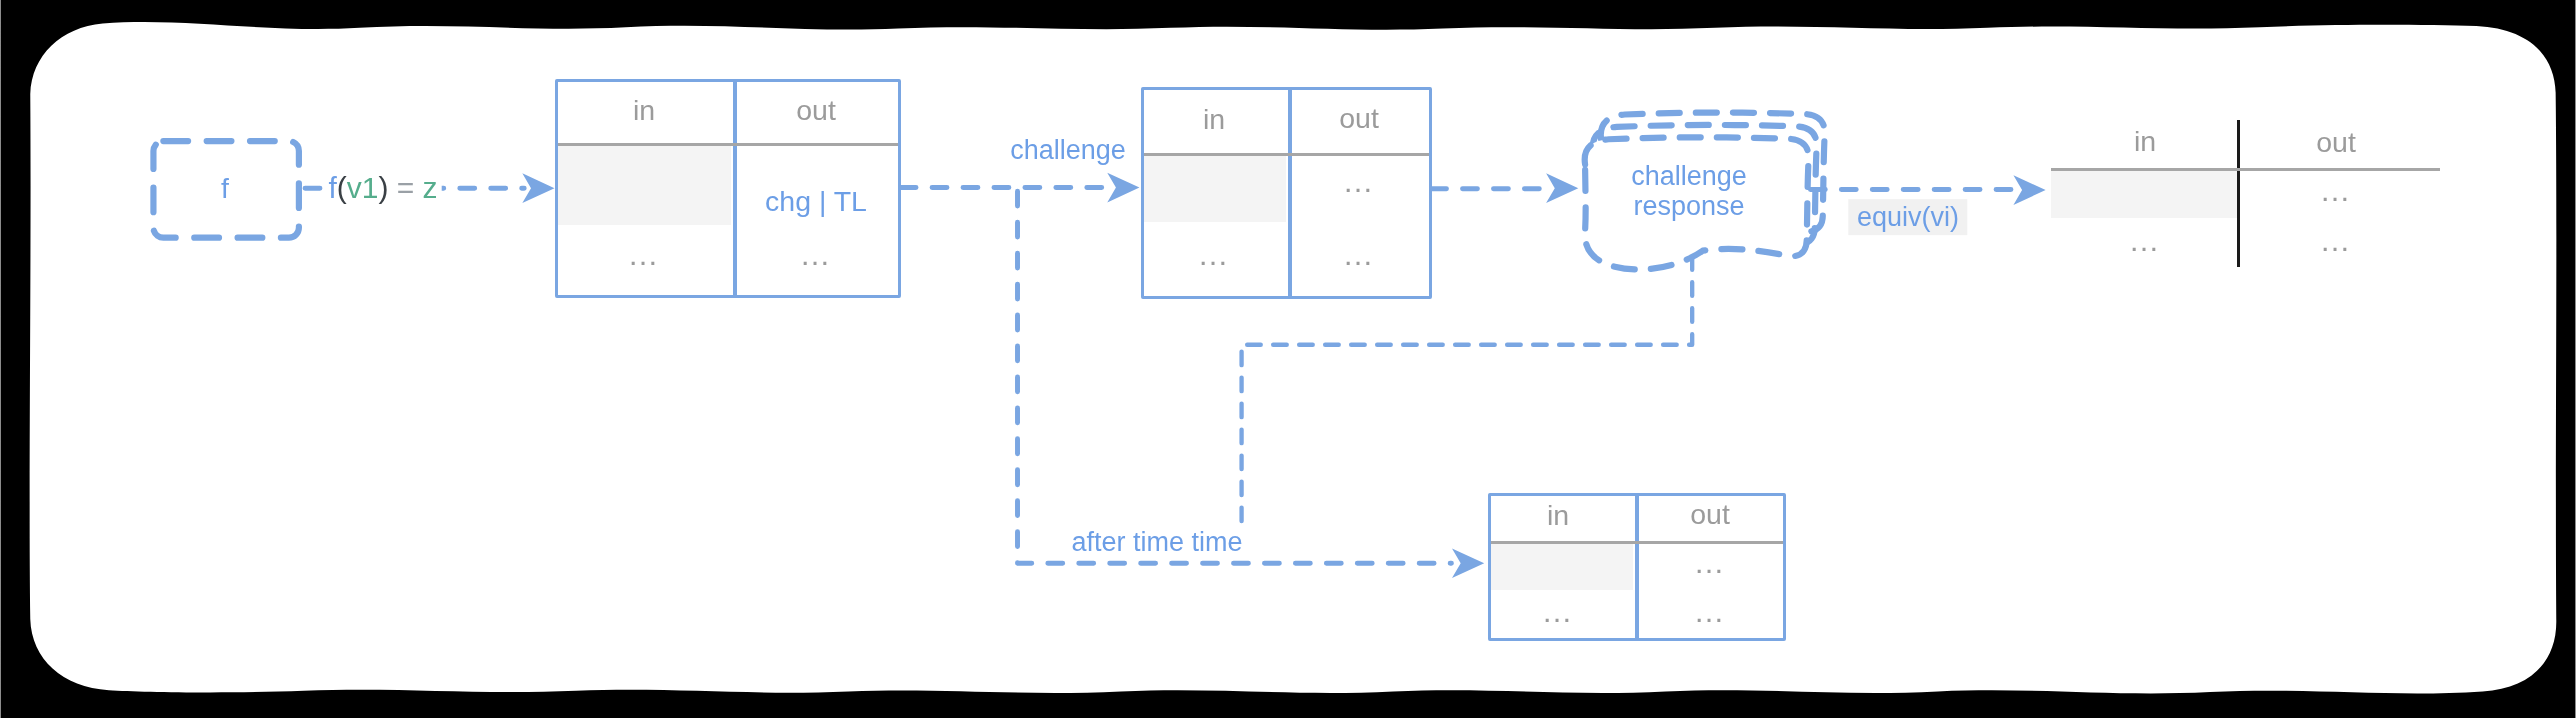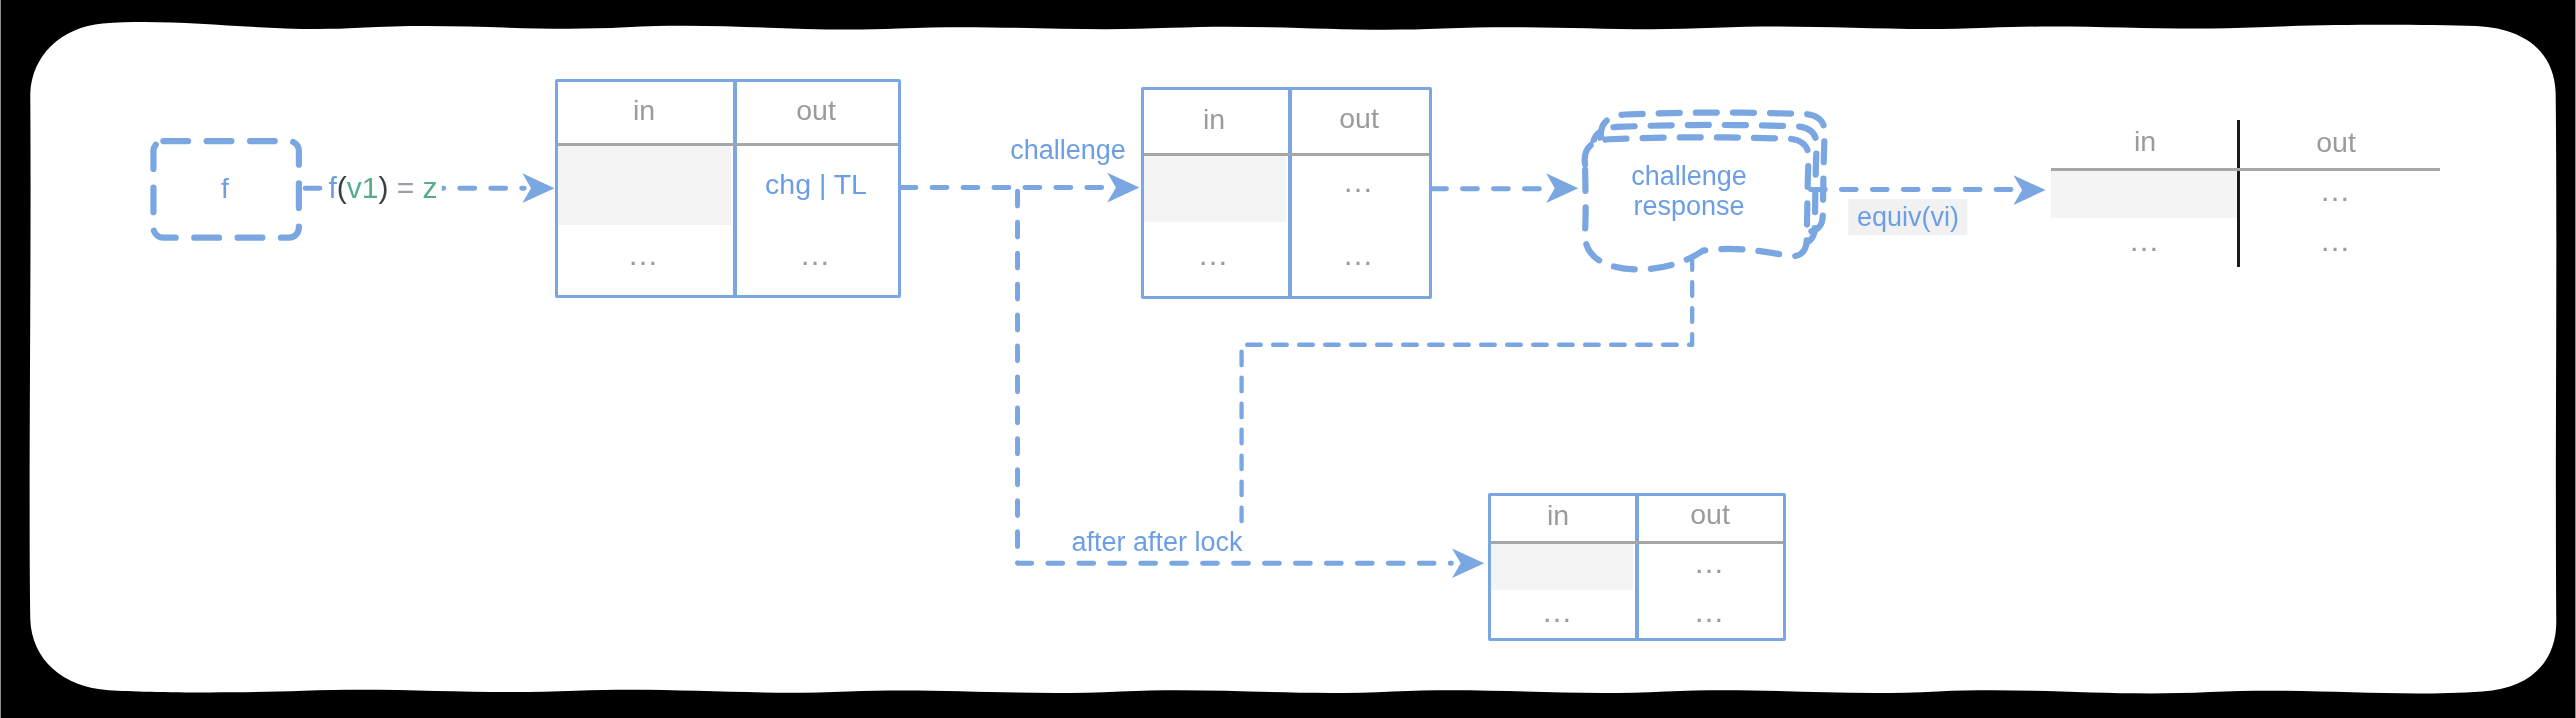--- a/index.html
+++ b/index.html
@@ -84,21 +84,21 @@
   <div class="ctr eq" style="left:375px;top:188px;margin-left:8px;">
     <span class="c-blue">f</span><span class="c-dark">(</span><span class="c-green">v1</span><span class="c-dark">)</span><span class="c-gray"> = </span><span class="c-green">z</span>
   </div>
 
   <div class="tbl" style="left:555px;top:79px;width:346px;height:219px;">
     <div class="shade" style="left:0;top:64px;width:173px;height:79px;"></div>
     <div class="divider" style="left:175px;"></div>
     <div class="grayline" style="top:61px;"></div>
     <div class="ctr hdr" style="left:86px;top:28.5px;">in</div>
     <div class="ctr hdr" style="left:258px;top:28.5px;">out</div>
-    <div class="ctr cellblue" style="left:258px;top:103px;">chg | TL</div>
+    <div class="ctr cellblue" style="left:258px;top:120px;">chg | TL</div>
     <div class="ctr dots" style="left:86px;top:173px;">…</div>
     <div class="ctr dots" style="left:258px;top:173px;">…</div>
   </div>
 
   <div class="ctr edge-label" style="left:1068px;top:150px;">challenge</div>
 
   <div class="tbl" style="left:1141px;top:87px;width:291px;height:212px;">
     <div class="shade" style="left:0;top:66px;width:142px;height:66px;"></div>
     <div class="divider" style="left:144px;"></div>
     <div class="grayline" style="top:63px;"></div>
@@ -120,21 +120,21 @@
     <div class="shade" style="left:0;top:51px;width:186px;height:47px;"></div>
     <div class="vline-black" style="left:186px;top:0;height:147px;"></div>
     <div class="grayline" style="top:48px;"></div>
     <div class="ctr hdr" style="left:94px;top:21.7px;">in</div>
     <div class="ctr hdr" style="left:285px;top:23px;">out</div>
     <div class="ctr dots" style="left:285px;top:71px;">…</div>
     <div class="ctr dots" style="left:94px;top:121px;">…</div>
     <div class="ctr dots" style="left:285px;top:121px;">…</div>
   </div>
 
-  <div class="ctr edge-label whitebg" style="left:1157px;top:542px;">after after lock</div>
+  <div class="ctr edge-label whitebg" style="left:1157px;top:542px;">after time time</div>
 
   <div class="tbl" style="left:1488px;top:493px;width:298px;height:148px;">
     <div class="shade" style="left:0;top:48px;width:142px;height:46px;"></div>
     <div class="divider" style="left:144px;"></div>
     <div class="grayline" style="top:45px;"></div>
     <div class="ctr hdr" style="left:67px;top:20.4px;">in</div>
     <div class="ctr hdr" style="left:219px;top:19px;">out</div>
     <div class="ctr dots" style="left:219px;top:67px;">…</div>
     <div class="ctr dots" style="left:67px;top:116px;">…</div>
     <div class="ctr dots" style="left:219px;top:116px;">…</div>

